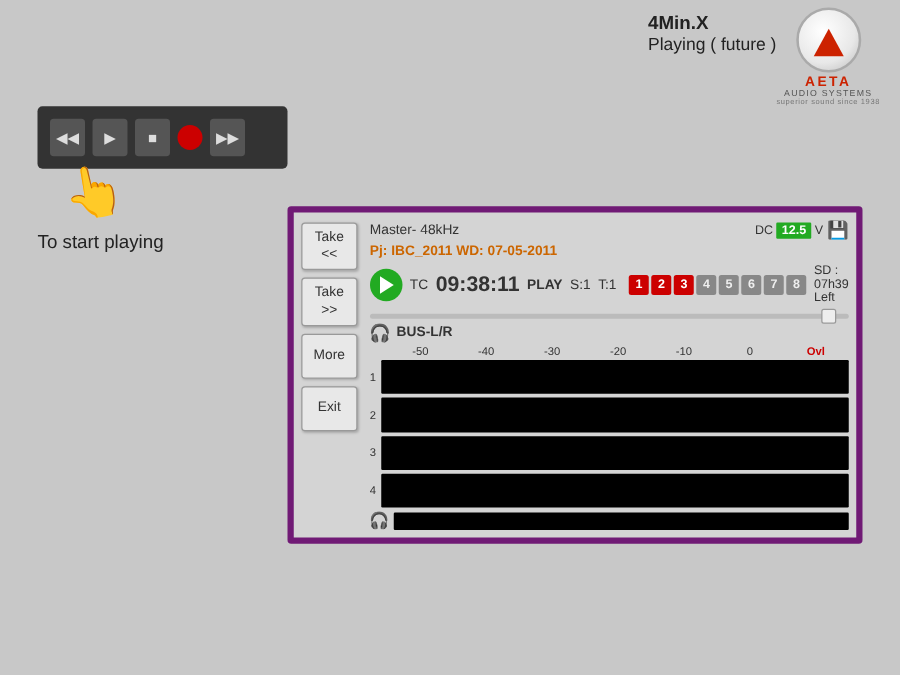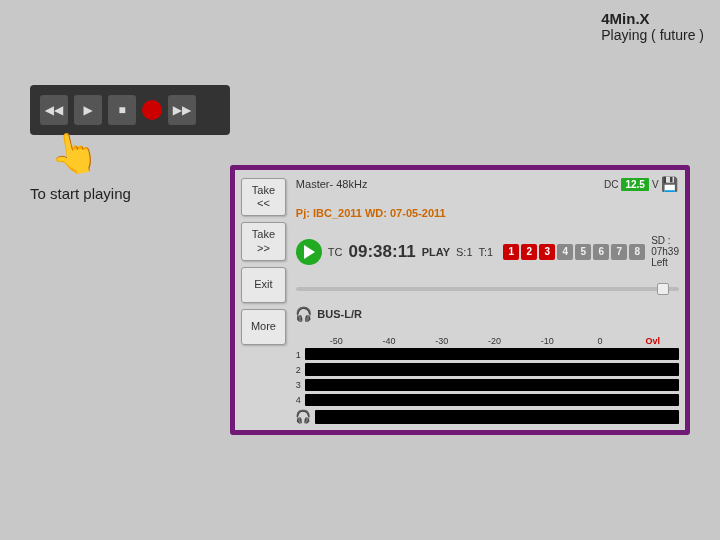--- a/index.html
+++ b/index.html
@@ -180,21 +180,20 @@
       line-height: 1.2;
       box-shadow: 1px 1px 2px rgba(0,0,0,0.2);
     }
 
     
     .right-content {
       flex: 1;
       display: flex;
       flex-direction: column;
       padding: 6px 6px 6px 4px;
-      gap: 12px;
     }
 
     
     .info-bar {
       display: flex;
       align-items: center;
       justify-content: space-between;
       margin-bottom: 3px;
     }
 
@@ -411,20 +410,28 @@
     }
   </style>
 </head>
 <body>
 
 <div class="header">
   <div class="title-block">
     <span class="app-title">4Min.X</span>
     <span class="app-subtitle">Playing  ( future )</span>
   </div>
+  <div class="logo-area">
+    <div class="logo-circle">
+      <div class="logo-triangle"></div>
+    </div>
+    <span class="logo-text-aeta">AETA</span>
+    <span class="logo-text-audio">AUDIO SYSTEMS</span>
+    <span class="logo-text-since">superior sound since 1938</span>
+  </div>
 </div>
 
 <div class="transport-area">
   <div class="transport-bar">
     <div class="transport-btn">◀◀</div>
     <div class="transport-btn">▶</div>
     <div class="transport-btn">■</div>
     <div class="transport-btn red-btn"></div>
     <div class="transport-btn">▶▶</div>
   </div>
@@ -432,22 +439,22 @@
 
 <div class="hand-icon">👆</div>
 
 <div class="instruction-label">To start playing</div>
 
 <div class="device-panel">
 
   <div class="left-buttons">
     <div class="panel-btn">Take<br>&lt;&lt;</div>
     <div class="panel-btn">Take<br>&gt;&gt;</div>
+    <div class="panel-btn">More</div>
     <div class="panel-btn">Exit</div>
-    <div class="panel-btn">More</div>
   </div>
 
   <div class="right-content">
 
     <div class="info-bar">
       <span class="master-label">Master- 48kHz</span>
       <div class="dc-status">
         <span>DC</span>
         <span class="dc-value">12.5</span>
         <span>V</span>

